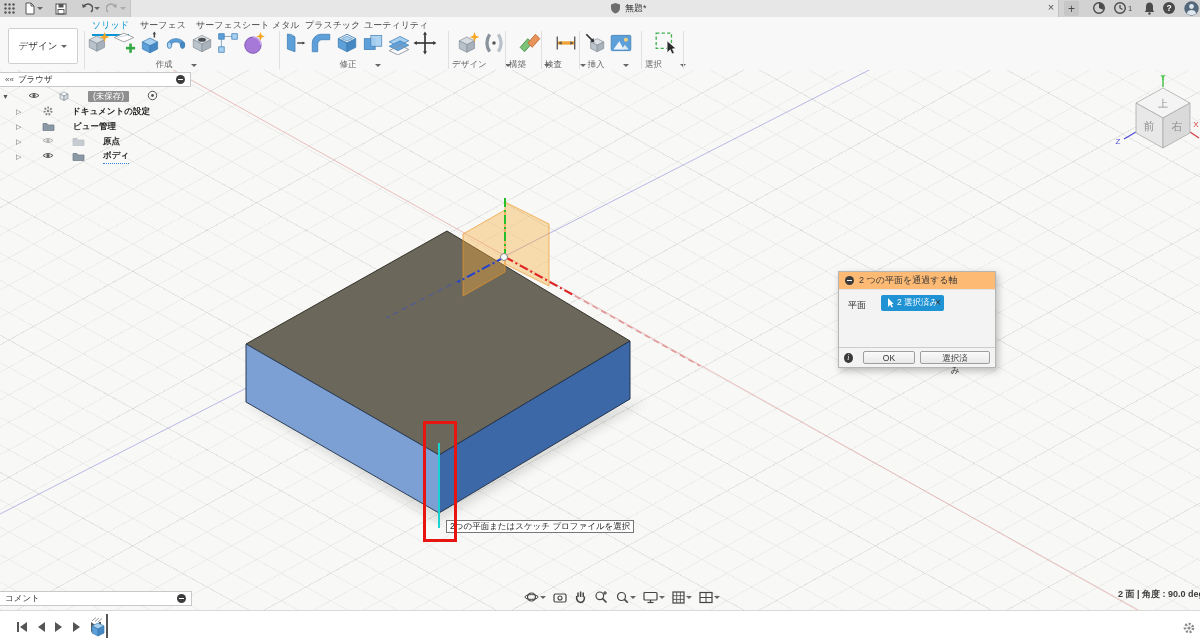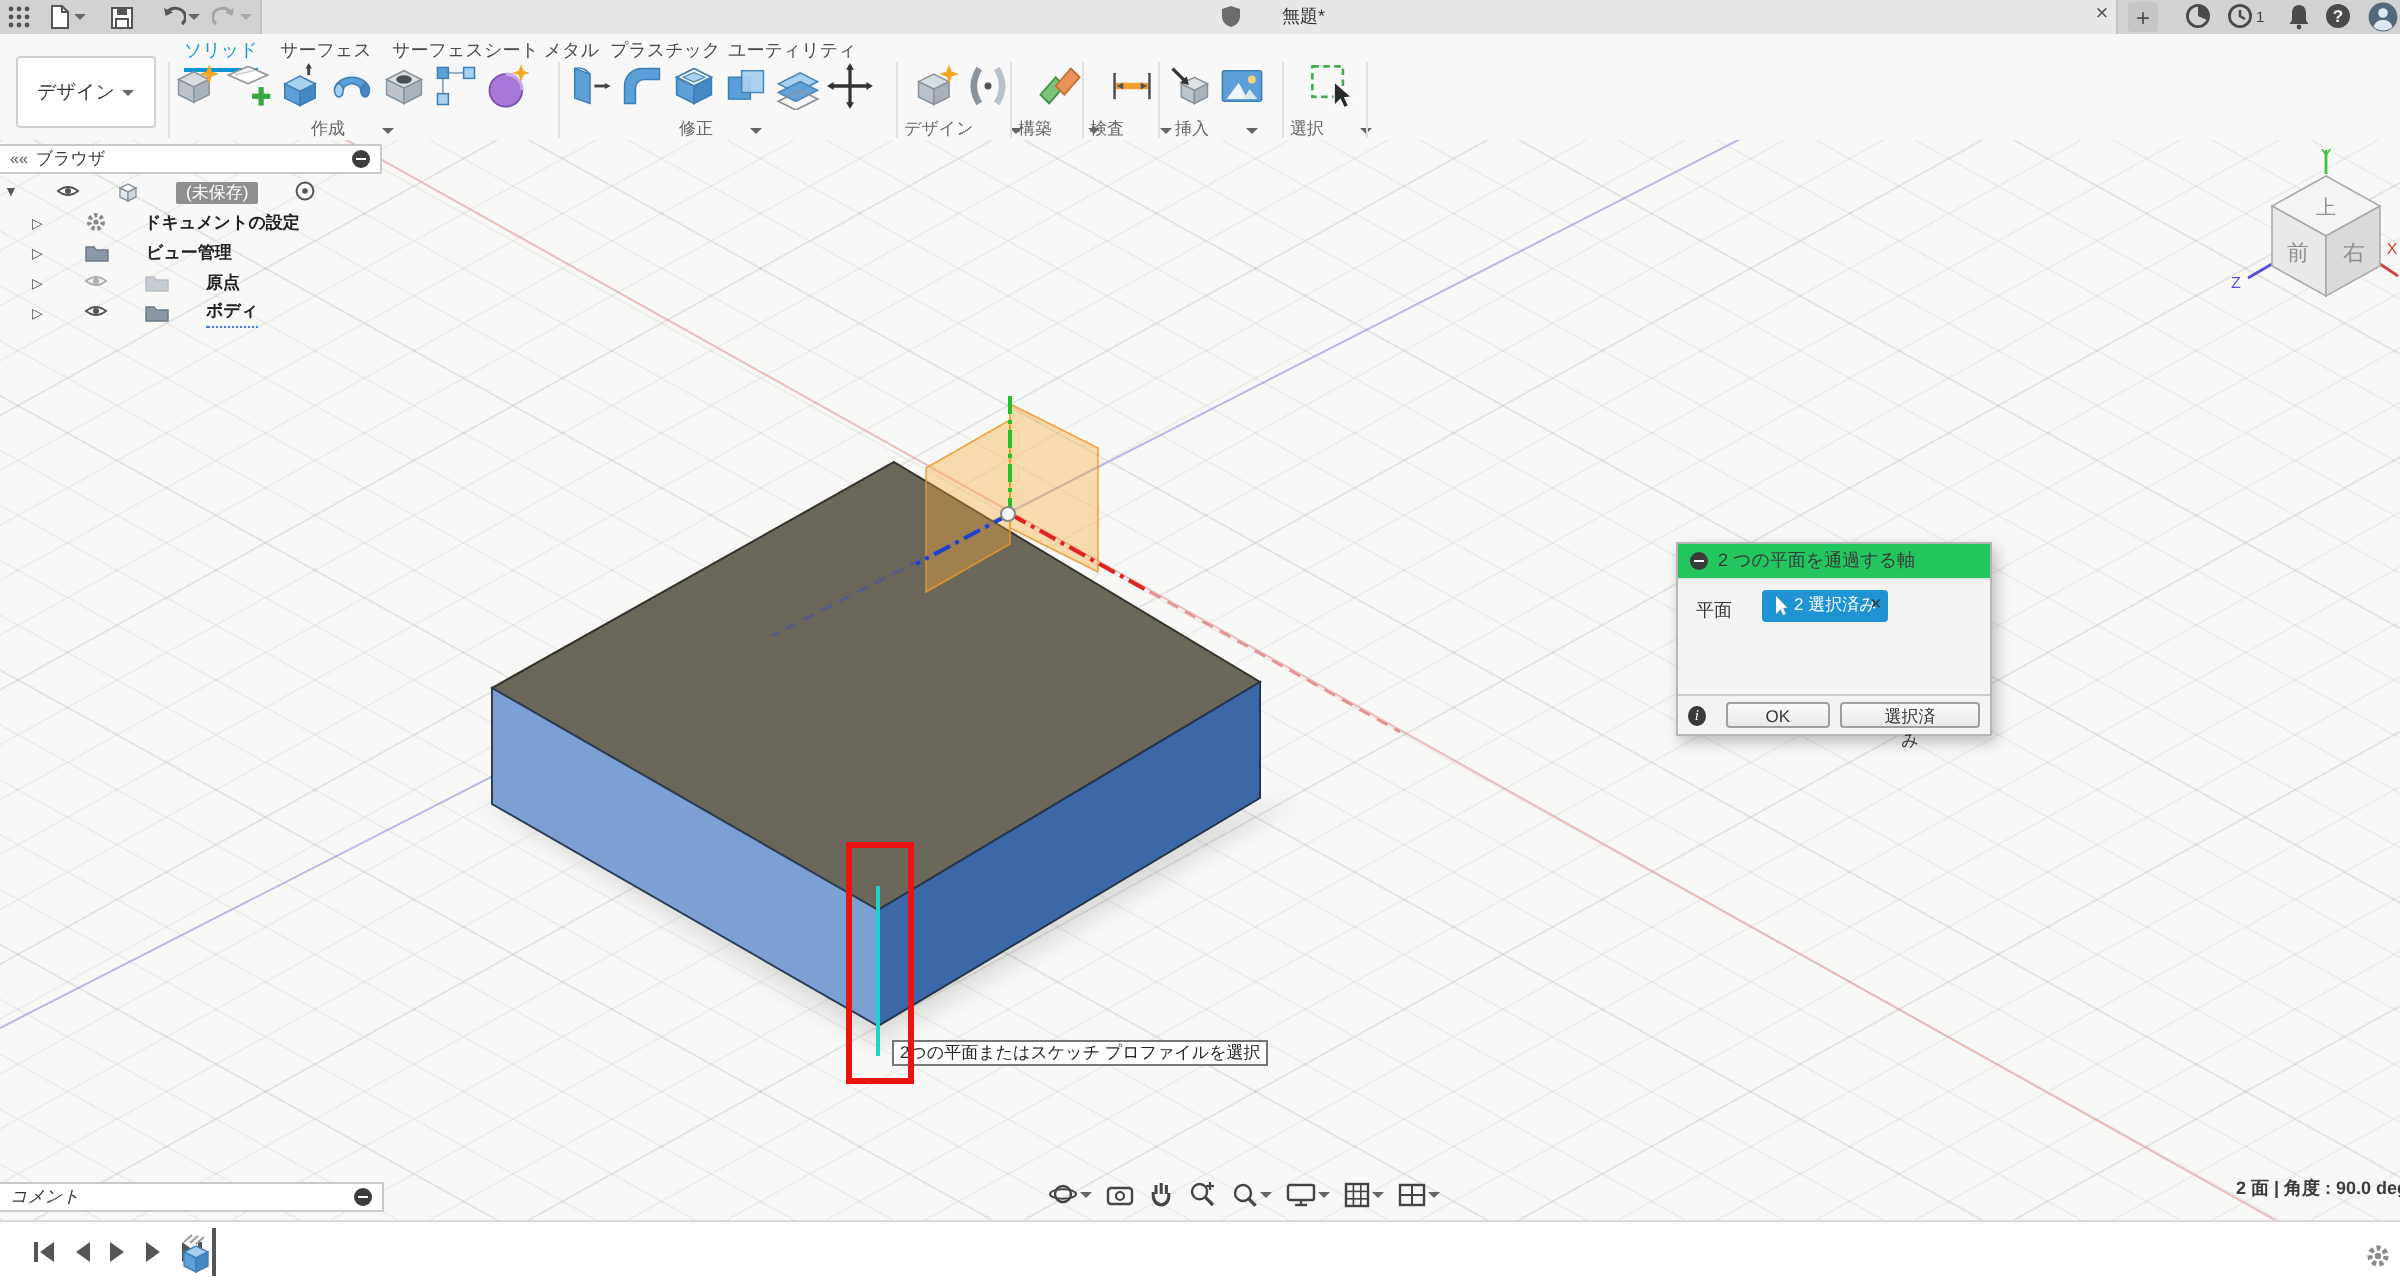--- a/index.html
+++ b/index.html
@@ -7,21 +7,21 @@
        font-family:"Liberation Sans","DejaVu Sans",sans-serif;color:#333;
        -webkit-font-smoothing:antialiased;}
   
   #qat{position:absolute;left:0;top:0;width:1200px;height:17px;background:#d2d2d2;}
   #doc-tab{position:absolute;left:130px;top:0;width:927px;height:17px;background:#e7e7e7;
            border-left:1px solid #c3c3c3;border-right:1px solid #c3c3c3;}
   .qat-ic{position:absolute;top:1px;height:15px;display:flex;align-items:center;gap:1px;}
   .caret{display:inline-block;width:0;height:0;border-left:3px solid transparent;
          border-right:3px solid transparent;border-top:3.5px solid #666;}
   .caret.dis{border-top-color:#aaa;}
-  #doc-title-wrap{position:absolute;left:610px;top:0;height:17px;display:flex;align-items:center;gap:20px;
+  #doc-title-wrap{position:absolute;left:610px;top:0;height:17px;display:flex;align-items:center;gap:4px;
                   font-size:9px;color:#333;}
   #tab-close{position:absolute;left:1044px;top:1px;font-size:11px;color:#555;width:14px;text-align:center;}
   #new-tab{position:absolute;left:1064px;top:1px;width:15px;height:15px;background:#c6c6c6;border-radius:2px;
            font-size:12px;color:#4a4a4a;display:flex;align-items:center;justify-content:center;}
   .tb-right{position:absolute;top:1px;}
   #notif-count{font-size:7.5px;color:#444;position:absolute;left:1128px;top:4px;}
   
   #toolbar{position:absolute;left:0;top:17px;width:1200px;height:53px;background:#f8f8f8;
            border-bottom:1px solid #cfcfcf;}
   #design-btn{position:absolute;left:8px;top:11px;width:68px;height:34px;background:#fff;
@@ -40,41 +40,41 @@
        repeating-linear-gradient(29deg, rgba(0,0,0,0.045) 0 1px, transparent 1px 24px),
        repeating-linear-gradient(151deg, rgba(0,0,0,0.045) 0 1px, transparent 1px 24px),
        repeating-linear-gradient(29deg, rgba(0,0,0,0.04) 0 1px, transparent 1px 120px),
        repeating-linear-gradient(151deg, rgba(0,0,0,0.04) 0 1px, transparent 1px 120px),
        #f8f8f6;}
   #scene{position:absolute;left:0;top:0;z-index:1;}
   
   .minihdr{position:absolute;background:#fff;border:1px solid #c9c9c9;height:13px;display:flex;
            align-items:center;padding:0 5px;font-size:8.5px;color:#333;z-index:4;justify-content:space-between;}
   #browser-hdr{left:0;top:2px;width:180px;border-left:none;}
-  #comment-bar{left:0;top:521px;width:181px;border-left:none;font-style:italic;}
+  #comment-bar{left:0;top:521px;width:181px;border-left:none;}
   #tree{position:absolute;left:2px;top:19px;z-index:4;font-size:8.5px;color:#222;}
   .trow{height:15px;display:flex;align-items:center;gap:18px;}
   .trow .exp{font-size:7px;color:#555;width:8px;}
   .child{margin-left:14px;font-weight:bold;}
   #root-pill{background:#8f8f8f;color:#fff;padding:0 5px;height:11px;line-height:11px;border-radius:1px;font-size:8.5px;}
   .sel-underline{border-bottom:1px dotted #3b7fd4;padding-bottom:1px;}
   .dim{opacity:.45;}
   
   #vp-tooltip{position:absolute;left:446px;top:450px;background:#fefefe;border:1px solid #777;
               font-size:8.5px;color:#222;padding:0px 3px;white-space:nowrap;z-index:2;line-height:11px;}
   #anno-rect{position:absolute;left:423px;top:351px;width:28px;height:115px;border:3px solid #e8140f;z-index:3;}
   
   #bottom-nav{position:absolute;left:524px;top:520px;display:flex;align-items:center;gap:7px;z-index:4;}
   .navi{display:flex;align-items:center;gap:1px;}
   
   #vp-status{position:absolute;left:1118px;top:518px;font-size:9px;font-weight:bold;color:#3c3c3c;z-index:4;white-space:nowrap;}
   
   #dialog{position:absolute;left:838px;top:271px;width:156px;height:95px;background:#f3f3f3;
           border:1px solid #b5b5b5;box-shadow:2px 3px 7px rgba(0,0,0,.25);z-index:5;font-size:9px;}
-  #dlg-title{height:17px;display:flex;align-items:center;gap:5px;padding:0 6px;background:#22c55e;
+  #dlg-title{height:17px;display:flex;align-items:center;gap:5px;padding:0 6px;background:#fdba74;
              border-bottom:1px solid #e2e2e2;color:#3a3a3a;text-align:right;}
   #dlg-body{position:relative;height:57px;}
   #dlg-plane-label{position:absolute;left:9px;top:9px;color:#333;}
   #dlg-chip{position:absolute;left:42px;top:5px;height:16px;background:#1f93d4;color:#fff;border-radius:2px;
             display:flex;align-items:center;gap:3px;padding:0 6px;font-size:8.5px;}
   #dlg-clear{position:absolute;left:96px;top:7px;color:#333;font-size:10px;}
   #dlg-footer{height:19px;border-top:1px solid #ccc;display:flex;align-items:center;padding:0 5px;gap:5px;}
   .dbtn{height:13px;line-height:12px;background:linear-gradient(#fafafa,#e9e9e9);border:1px solid #9e9e9e;
         border-radius:2px;font-size:8.5px;color:#333;padding:0 19px;}
   #dlg-info{width:10px;height:10px;border-radius:50%;background:#3a3a3a;color:#fff;font-size:7.5px;

